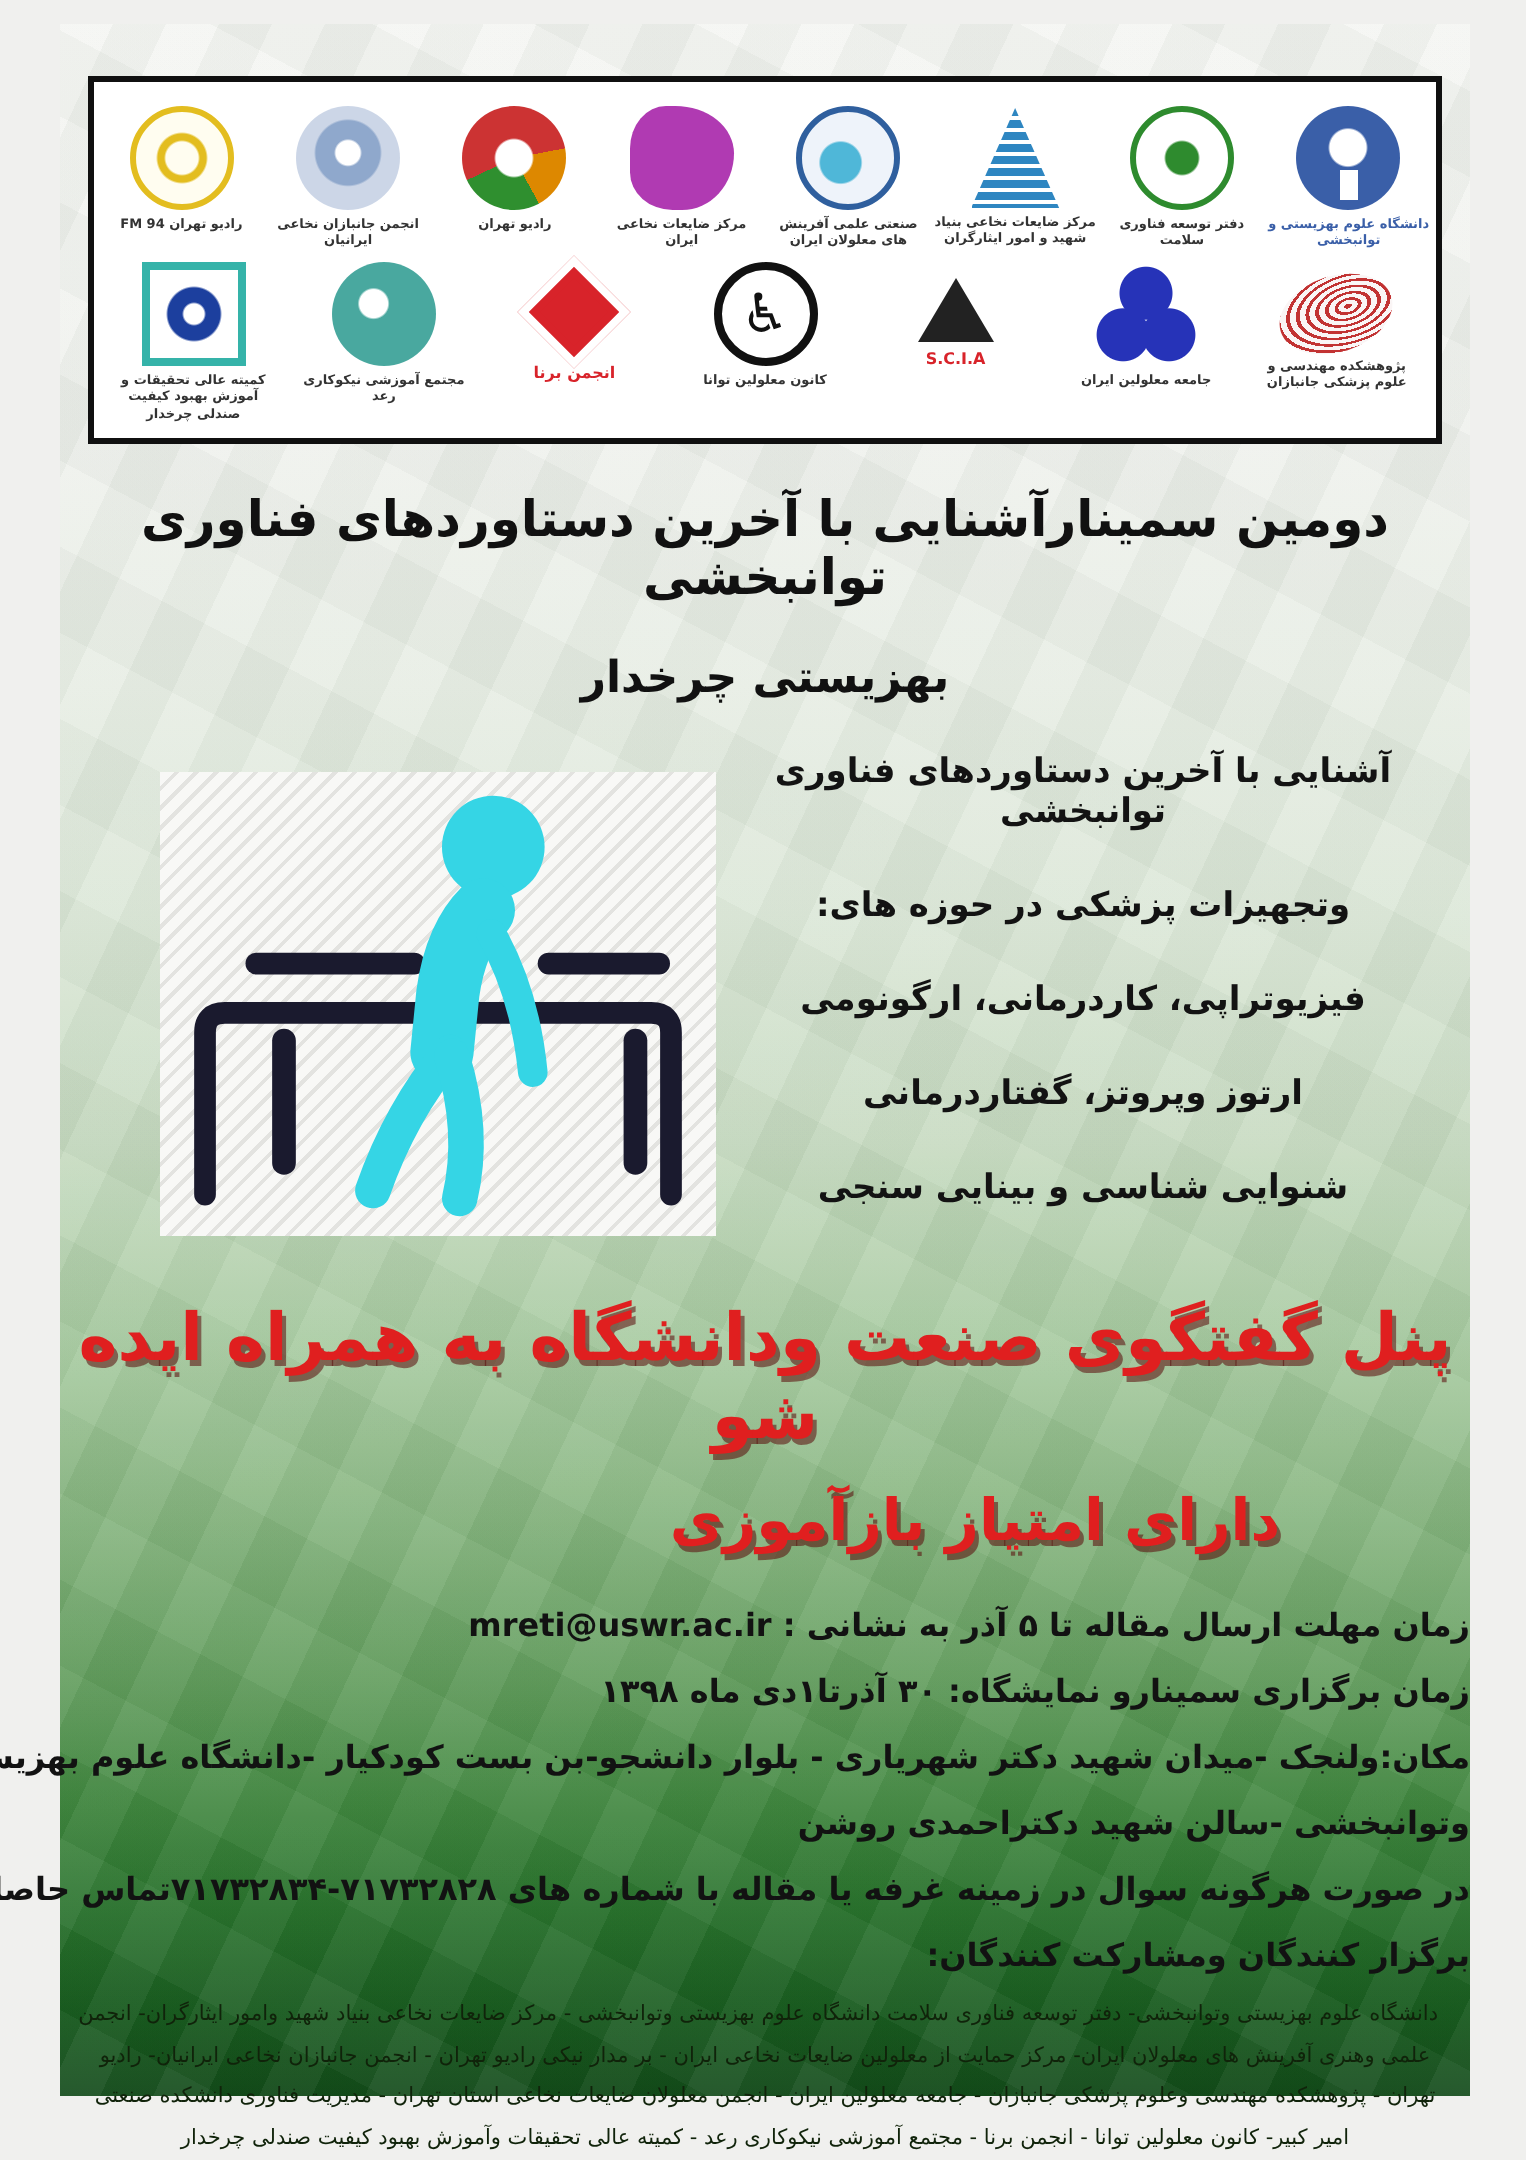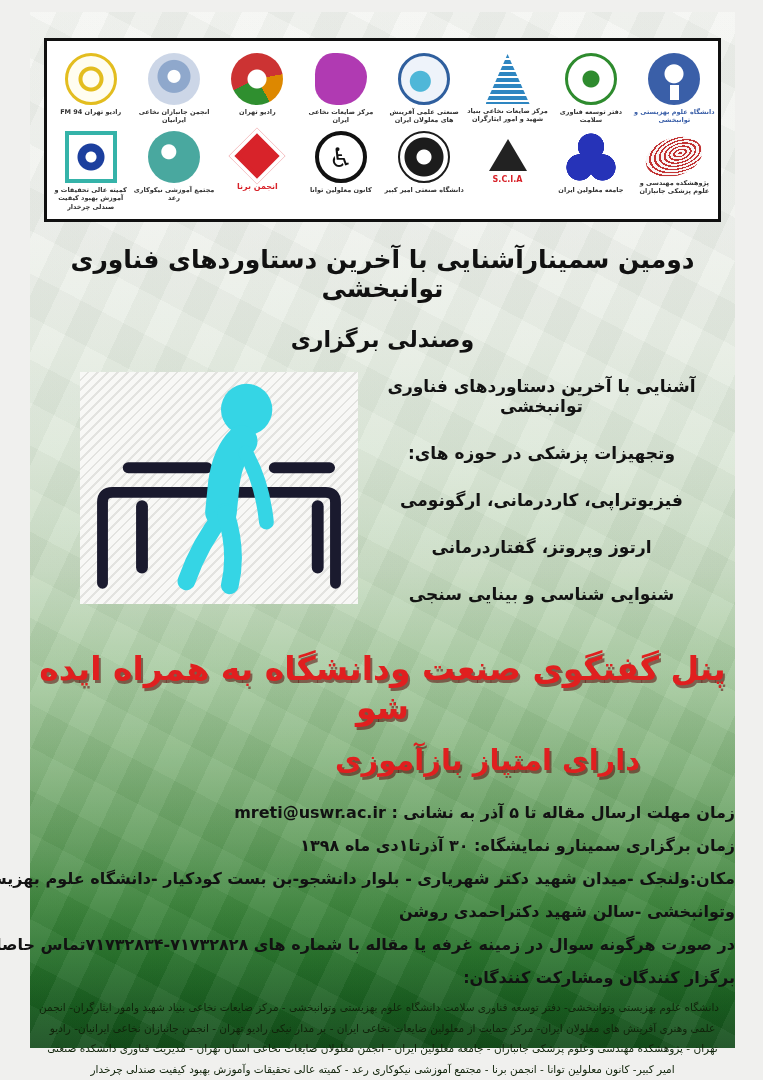--- a/index.html
+++ b/index.html
@@ -82,21 +82,21 @@
   .m-committee{box-sizing:border-box;border:4px solid #35b3a9;background:#fff;
     display:flex;align-items:center;justify-content:center;}
   .m-committee .gear{width:34px;height:34px;
     background:radial-gradient(circle, #fff 0 5px, #1c3f9e 6px 13px, transparent 14px);}
 
   
   .title1{margin-top:23px;text-align:center;font-size:25px;font-weight:bold;color:#111;}
   .title2{margin-top:24px;text-align:center;font-size:22px;font-weight:bold;color:#111;}
 
   
-  .content-row{display:flex;margin-top:18px;padding:0 10px;align-items:flex-start;}
+  .content-row{display:flex;margin-top:18px;padding:0 10px;align-items:center;}
   .bullets{flex:1;text-align:center;font-weight:bold;font-size:17px;color:#131313;padding-top:6px;}
   .bullets .b-line{margin-bottom:27px;}
   .figure-box{
     width:278px;height:232px;margin-left:40px;margin-top:2px;flex:none;
     background:repeating-linear-gradient(135deg, #f8f8f6 0 5px, #e3e3e0 5px 7px);
   }
 
   
   .red1{margin-top:18px;text-align:center;font-size:33px;font-weight:bold;color:#e01f1f;
     text-shadow:2px 3px 0 rgba(90,10,10,.55);}
@@ -161,24 +161,20 @@
         </div>
         <div class="cell">
           <div class="mark m-jameh"></div>
           <div class="cap">جامعه معلولین ایران</div>
         </div>
         <div class="cell">
           <div class="mark m-scia"></div>
           <div class="cap red">S.C.I.A</div>
         </div>
         <div class="cell">
-          <div class="mark m-amirkabir"></div>
-          <div class="cap">دانشگاه صنعتی امیر کبیر</div>
-        </div>
-        <div class="cell">
           <div class="mark m-tavana">
               <span>♿</span>
             </div>
           <div class="cap">کانون معلولین توانا</div>
         </div>
         <div class="cell">
           <div class="mark m-borna"></div>
           <div class="cap red">انجمن برنا</div>
         </div>
         <div class="cell">
@@ -188,21 +184,21 @@
         <div class="cell">
           <div class="mark m-committee">
               <div class="gear"></div>
             </div>
           <div class="cap">کمیته عالی تحقیقات و آموزش بهبود کیفیت صندلی چرخدار</div>
         </div>
       </div>
     </div>
 
     <div class="title1">دومین سمینارآشنایی با آخرین دستاوردهای فناوری توانبخشی</div>
-    <div class="title2">وصندلی برگزاری</div>
+    <div class="title2">بهزیستی چرخدار</div>
 
     <div class="content-row">
       <div class="bullets">
         <div class="b-line">آشنایی با آخرین دستاوردهای فناوری توانبخشی</div>
         <div class="b-line">وتجهیزات پزشکی در حوزه های:</div>
         <div class="b-line">فیزیوتراپی،  کاردرمانی،  ارگونومی</div>
         <div class="b-line">ارتوز وپروتز،  گفتاردرمانی</div>
         <div class="b-line">شنوایی شناسی و بینایی سنجی</div>
       </div>
       <div class="figure-box">

